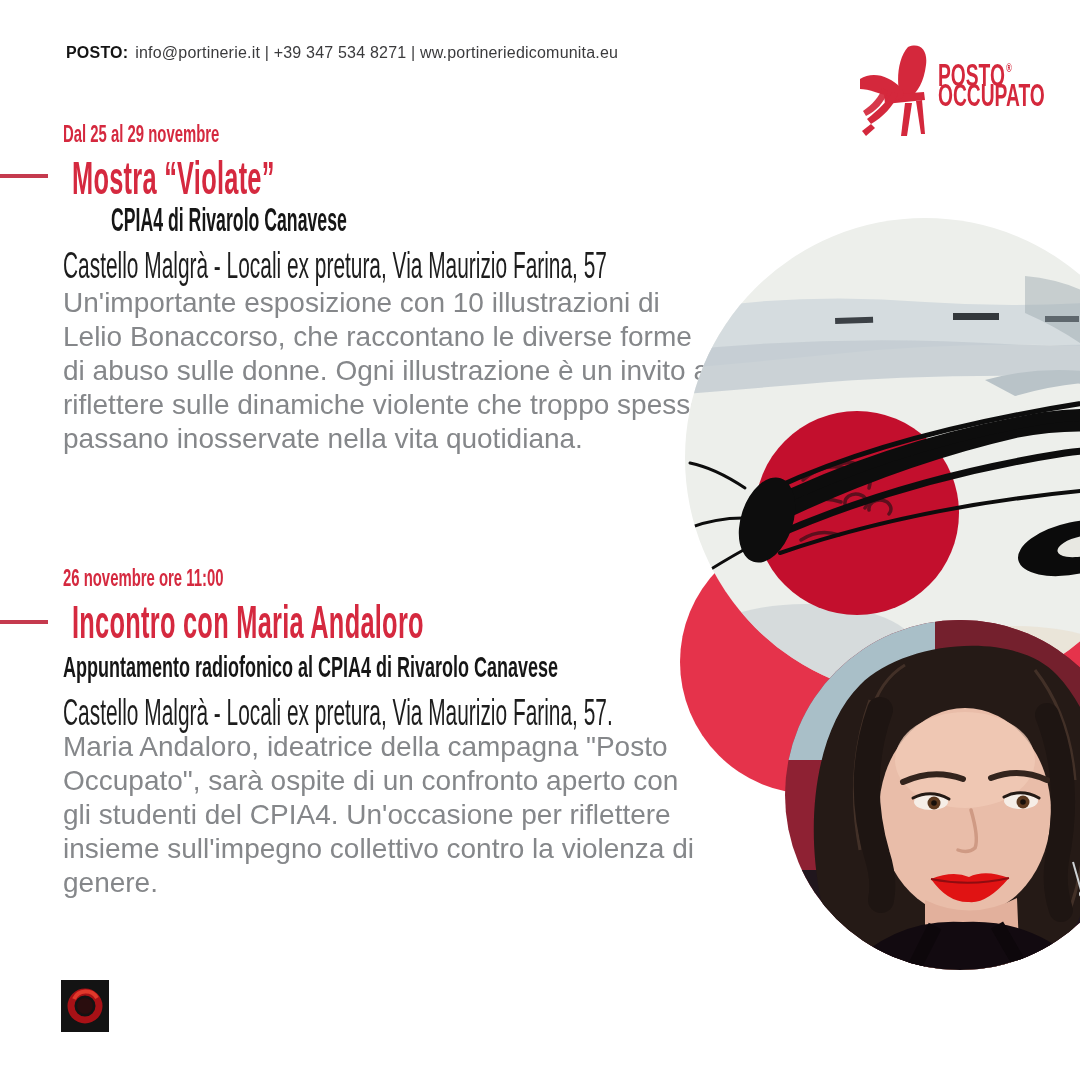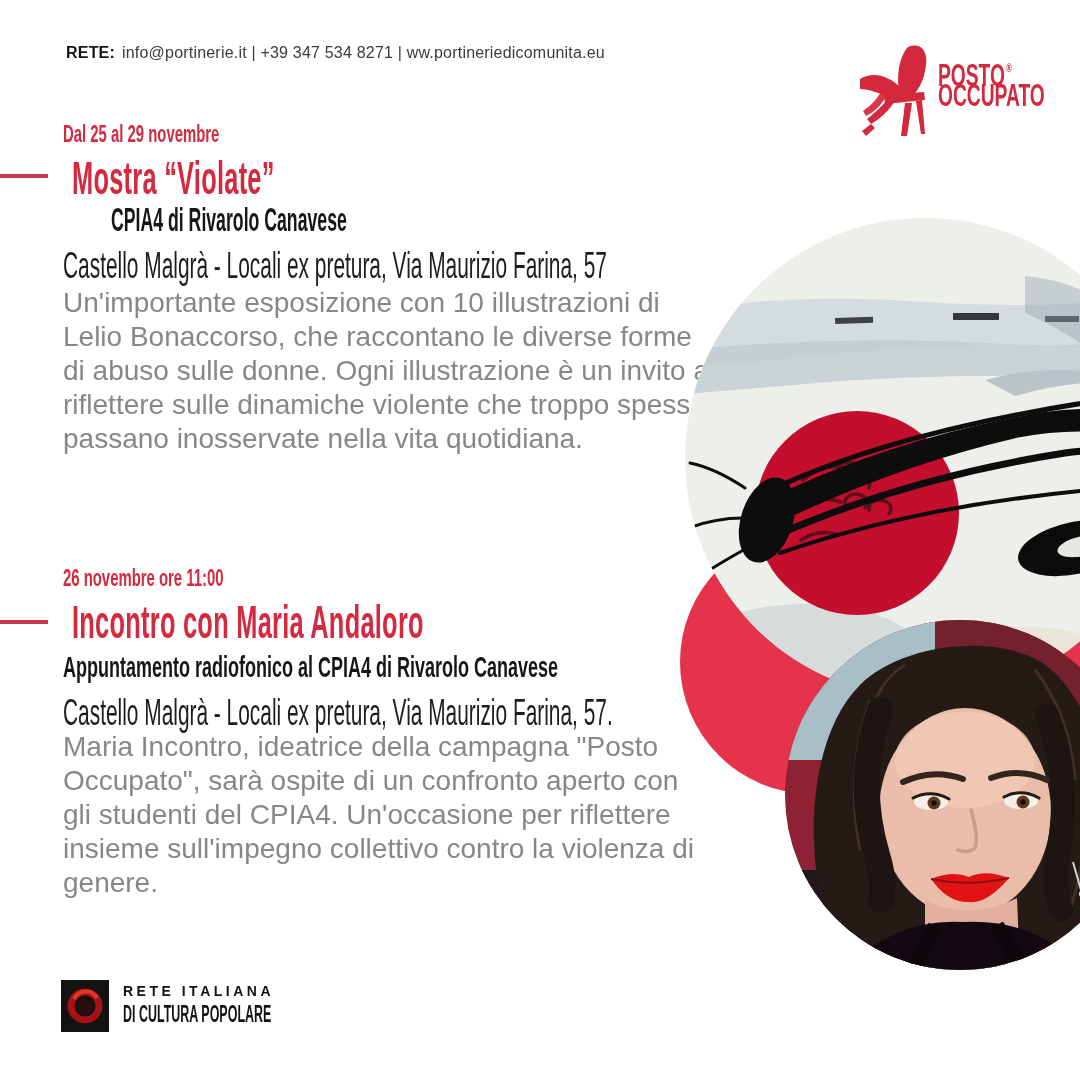--- a/index.html
+++ b/index.html
@@ -60,21 +60,21 @@
   
   .foot{left:61px;top:980px;width:320px;height:70px;}
   .foot-text{position:absolute;left:62px;top:3px;color:#131313;}
   .foot-l1{font-size:14px;font-weight:bold;letter-spacing:3.5px;display:block;}
   .foot-l2{font-size:24px;font-weight:bold;display:block;margin-top:1px;}
 </style>
 </head>
 <body>
 
 <div class="abs info">
-  <span class="lbl">RETE:</span><span>info@portinerie.it | +39 347 534 8271 | ww.portineriedicomunita.eu</span>
+  <span class="lbl">POSTO:</span><span>info@portinerie.it | +39 347 534 8271 | ww.portineriedicomunita.eu</span>
 </div>
 
 <div class="abs brand">
   <span class="abs" style="left:0;top:0;">
     <svg width="78" height="94" viewBox="0 0 78 94" fill="#d4283c" xmlns="http://www.w3.org/2000/svg">
       <path d="M50,3 C62,-2 70,6 68,21 C66,37 60,49 50,55 C46,57 43,56 42,52 C38,36 40,14 50,3 Z"></path>
       <path d="M26,51 L66,48 L67,56 L27,60 Z"></path>
       <path d="M47,59 L43,92 L49,92 L54,59 Z"></path>
       <path d="M58,57 L63,90 L67,90 L64,56 Z"></path>
       <path d="M2,35 C14,27 31,31 43,44 C48,49 46,57 38,55 C24,50 10,45 2,45 Z"></path>
@@ -94,21 +94,21 @@
 <div class="abs dash dash1"></div>
 <div class="abs sub s1-sub"><span class="cond sx52">CPIA4 di Rivarolo Canavese</span></div>
 <div class="abs addr s1-addr"><span class="cond sx58">Castello Malgrà - Locali ex pretura, Via Maurizio Farina, 57</span></div>
 <div class="abs para s1-para">Un'importante esposizione con 10 illustrazioni di Lelio Bonaccorso, che raccontano le diverse forme di abuso sulle donne. Ogni illustrazione è un invito a riflettere sulle dinamiche violente che troppo spesso passano inosservate nella vita quotidiana.</div>
 
 <div class="abs date s2-date"><span class="cond sx62">26 novembre ore 11:00</span></div>
 <div class="abs title s2-title"><span class="cond sx54">Incontro con Maria Andaloro</span></div>
 <div class="abs dash dash2"></div>
 <div class="abs sub2 s2-sub"><span class="cond sx60">Appuntamento radiofonico al CPIA4 di Rivarolo Canavese</span></div>
 <div class="abs addr s2-addr"><span class="cond sx58">Castello Malgrà - Locali ex pretura, Via Maurizio Farina, 57.</span></div>
-<div class="abs para s2-para">Maria Incontro, ideatrice della campagna "Posto Occupato", sarà ospite di un confronto aperto con gli studenti del CPIA4. Un'occasione per riflettere insieme sull'impegno collettivo contro la violenza di genere.</div>
+<div class="abs para s2-para">Maria Andaloro, ideatrice della campagna "Posto Occupato", sarà ospite di un confronto aperto con gli studenti del CPIA4. Un'occasione per riflettere insieme sull'impegno collettivo contro la violenza di genere.</div>
 
 <div class="abs circle c-redA"></div>
 <div class="abs circle c-redB"></div>
 
 <div class="abs circle c-illo">
   <svg width="480" height="480" viewBox="0 0 480 480" xmlns="http://www.w3.org/2000/svg">
     <rect width="480" height="480" fill="#edefeb"></rect>
     <path d="M0,92 Q120,74 240,84 Q360,92 480,78 L480,132 Q300,120 150,136 Q70,144 0,150 Z" fill="#d5dcdf"></path>
     <path d="M0,132 Q160,116 320,126 Q400,130 480,120 L480,162 Q280,152 120,166 Q60,171 0,176 Z" fill="#c2cbd1" opacity=".8"></path>
     <rect x="150" y="100" width="38" height="6" fill="#3c4146" transform="rotate(-2 150 100)"></rect>
@@ -190,17 +190,13 @@
 
 <div class="abs foot">
   <span class="abs" style="left:0;top:0;">
     <svg width="48" height="52" viewBox="0 0 48 52" xmlns="http://www.w3.org/2000/svg">
       <rect width="48" height="52" fill="#131313"></rect>
       <circle cx="24" cy="26" r="14" fill="none" stroke="#a81116" stroke-width="7"></circle>
       <path d="M13,19 A13,13 0 0 1 36,18" stroke="#e0392b" stroke-width="4" fill="none"></path>
       <circle cx="24" cy="26" r="8" fill="#2a0d0e"></circle>
     </svg>
   </span>
-  <span class="foot-text">
-    <span class="foot-l1">RETE ITALIANA</span>
-    <span class="foot-l2"><span class="cond sx52">DI CULTURA POPOLARE</span></span>
-  </span>
 </div>
 
 </body></html>

